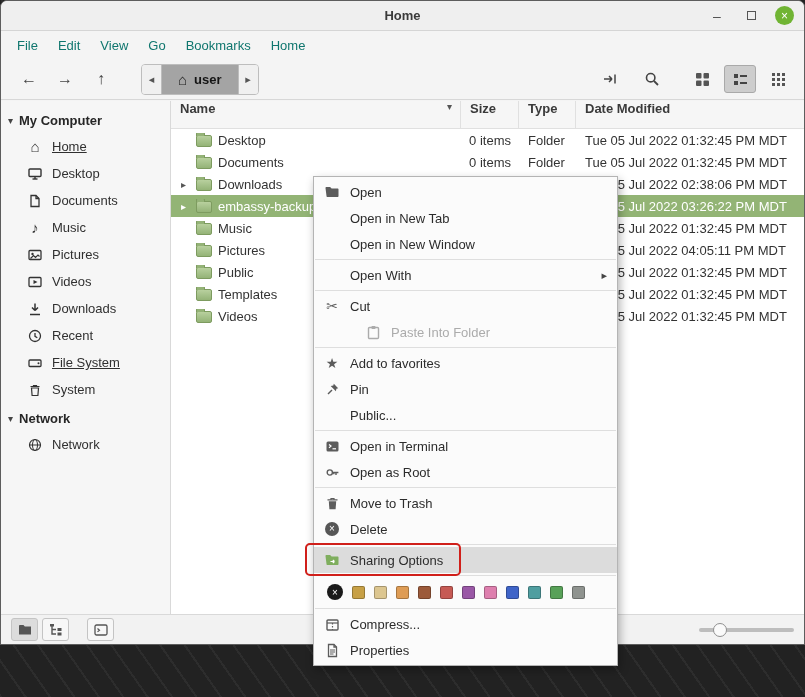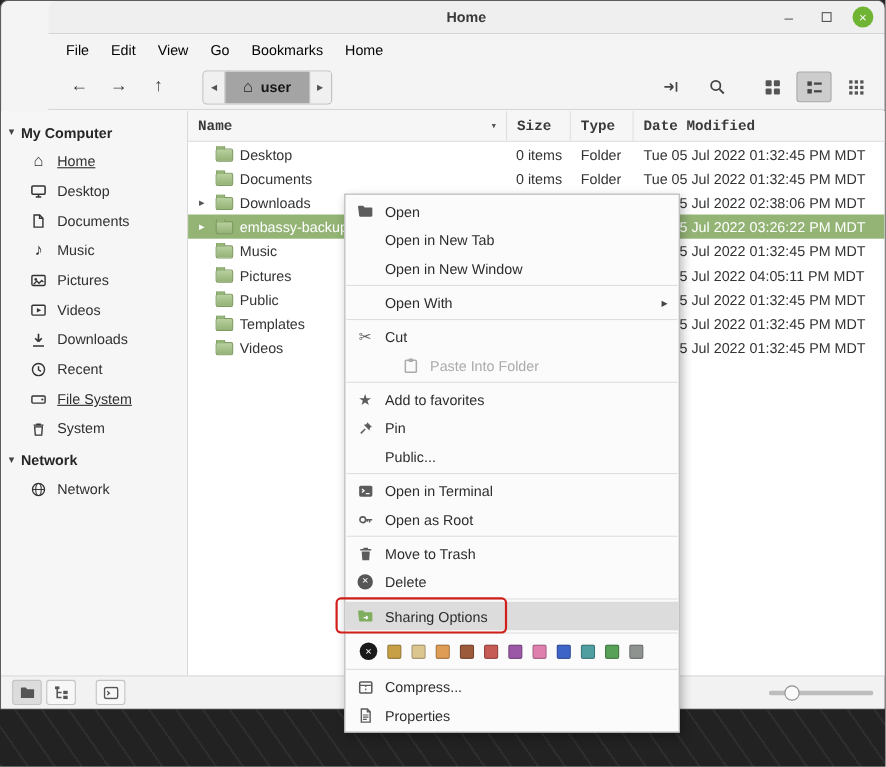--- a/index.html
+++ b/index.html
@@ -5,34 +5,34 @@
   * { margin:0; padding:0; box-sizing:border-box; }
   html,body { width:805px; height:697px; overflow:hidden; }
   body {
     font-family:"Liberation Sans","DejaVu Sans",sans-serif;
     font-size:13px; color:#2e2e2e; position:relative;
     background-color:#222222;
     background-image:repeating-linear-gradient(55deg, rgba(255,255,255,0.05) 0 2px, transparent 2px 20px);
   }
   .window {
     position:absolute; left:0; top:0; width:805px; height:645px;
-    background:#f4f4f4; border:1px solid #5d5d5d; border-radius:7px 7px 0 0;padding-left:43px;
+    background:#f4f4f4; border:1px solid #5d5d5d; border-radius:7px 7px 0 0;
   }
   
   .titlebar { height:30px; background:#efefef; border-bottom:1px solid #d5d5d5;
     border-radius:7px 7px 0 0; display:flex; align-items:center; position:relative; }
   .title { position:absolute; left:0; right:0; text-align:center; color:#3a3a3a; font-weight:bold; font-size:13px; }
   .winbtns { margin-left:auto; display:flex; align-items:center; gap:14px; padding-right:10px; z-index:2; }
   .wbtn { width:20px; height:20px; display:flex; align-items:center; justify-content:center; color:#555; cursor:default; }
   .wbtn.min { font-size:14px; }
   .wbtn.max span { width:9px; height:9px; border:1px solid #555; display:block; }
   .wbtn.close { width:19px; height:19px; border-radius:50%; background:#70b433; color:#fff; font-size:12px; }
   
   .menubar { height:28px; display:flex; align-items:center; padding-left:6px; background:#f4f4f4; }
-  .menubar .mitem { padding:4px 10px; color:#000000; }
+  .menubar .mitem { padding:4px 10px; color:#0f766e; }
   
   .toolbar { height:41px; display:flex; align-items:center; padding:0 10px; background:#f4f4f4; border-bottom:1px solid #d7d7d7; }
   .navbtn { width:36px; height:30px; display:flex; align-items:center; justify-content:center;
     font-size:16px; color:#444; border-radius:4px; }
   .pathbar { margin-left:22px; display:flex; height:31px; border:1px solid #bdbdbd; border-radius:4px; overflow:hidden; }
   .pathbar .chev { width:20px; display:flex; align-items:center; justify-content:center; background:#f0f0f0; color:#555; font-size:11px; }
   .pathbar .chev.left { border-right:1px solid #bdbdbd; }
   .pathbar .chev.right { border-left:1px solid #bdbdbd; }
   .pathbar .seg { display:flex; align-items:center; gap:7px; padding:0 16px; background:#a4a4a4; color:#151515; font-weight:bold; }
   .pathbar .seg .homeglyph { font-size:15px; color:#1c1c1c; }
@@ -46,21 +46,21 @@
   .sb-header { display:flex; align-items:center; gap:6px; height:26px; padding-left:7px; font-weight:bold; color:#262626; }
   .sb-header .tri { font-size:10px; color:#444; }
   .sb-item { display:flex; align-items:center; gap:9px; height:27px; padding-left:26px; color:#303030; }
   .sb-item .sbi { width:16px; display:flex; justify-content:center; align-items:center; color:#333; }
   .sb-item.current .sblabel { text-decoration:underline; }
   .sb-item .glyph { font-size:15px; line-height:1; }
   
   .main { flex:1; display:flex; flex-direction:column; background:#fff; }
   .listheader { display:grid; grid-template-columns:290px 58px 57px 1fr; height:28px; background:#f6f6f6;
     border-bottom:1px solid #e0e0e0; align-items:center; font-weight:bold; color:#3a3a3a; }
-  .hcell { height:100%; display:flex; align-items:center; padding-left:9px; border-right:1px solid #e0e0e0;font-family:Liberation Mono, monospace; }
+  .hcell { height:100%; display:flex; align-items:flex-start; padding-left:9px; border-right:1px solid #e0e0e0; }
   .hcell.last { border-right:none; }
   .hcell .sort { margin-left:auto; padding-right:8px; font-size:10px; color:#555; }
   .rows { flex:1; }
   .row { display:grid; grid-template-columns:290px 58px 57px 1fr; height:22px; align-items:center; color:#333; }
   .cell { overflow:hidden; white-space:nowrap; }
   .cell.name { display:flex; align-items:center; gap:6px; padding-left:6px; }
   .exp { width:13px; text-align:center; font-size:10px; color:#555; }
   .fold { width:16px; height:12px; background:linear-gradient(#b8d09e,#94b377); border:1px solid #7d9b5f;
     border-radius:2px; position:relative; flex:0 0 16px; margin-top:1px; }
   .fold::before { content:""; position:absolute; top:-4px; left:-1px; width:7px; height:3px;

